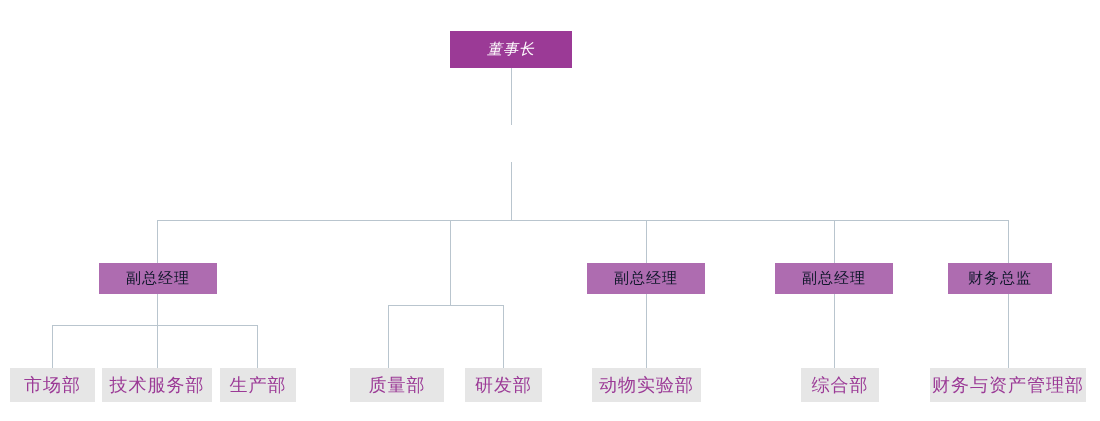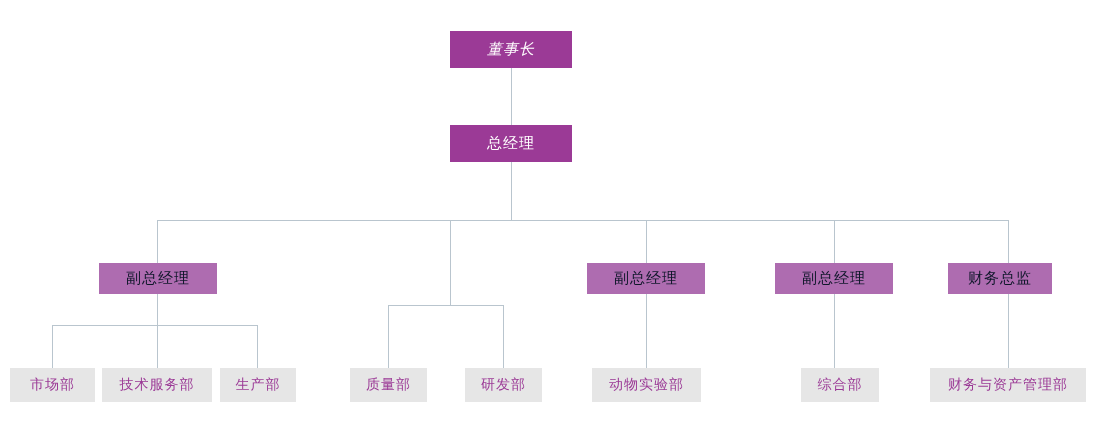--- a/index.html
+++ b/index.html
@@ -33,21 +33,21 @@
     font-size: 15px;
   }
   .node-vp {
     background: #AE6CB0;
     color: #0f172a;
     font-size: 15px;
   }
   .node-dept {
     background: #E6E6E6;
     color: #9B3A96;
-    font-size: 14px;
+    font-size: 18px;
   }
   .connector {
     position: absolute;
     background: #B9C5CE;
   }
   .connector-v {
     width: 1px;
   }
   .connector-h {
     height: 1px;
@@ -57,23 +57,20 @@
 <body>
 
 <div id="org-chart">
 
   <div class="node node-exec" style="left:450px; top:31px; width:122px; height:37px;font-style:italic;">
     <span>董事长</span>
   </div>
 
   <div class="connector connector-v" style="left:511px; top:68px; height:57px;"></div>
 
-  <div class="node node-exec" style="left:450px; top:125px; width:122px; height:37px;">
-    <span>总经理</span>
-  </div>
 
   <div class="connector connector-v" style="left:511px; top:162px; height:58px;"></div>
 
   <div class="connector connector-h" style="left:157px; top:220px; width:852px;"></div>
 
   <div class="connector connector-v" style="left:157px; top:220px; height:43px;"></div>
   <div class="connector connector-v" style="left:450px; top:220px; height:85px;"></div>
   <div class="connector connector-v" style="left:646px; top:220px; height:43px;"></div>
   <div class="connector connector-v" style="left:834px; top:220px; height:43px;"></div>
   <div class="connector connector-v" style="left:1008px; top:220px; height:43px;"></div>
@@ -115,21 +112,21 @@
   </div>
 
   <div class="node node-dept" style="left:102px; top:368px; width:110px; height:34px;">
     <span>技术服务部</span>
   </div>
 
   <div class="node node-dept" style="left:220px; top:368px; width:76px; height:34px;">
     <span>生产部</span>
   </div>
 
-  <div class="node node-dept" style="left:350px; top:368px; width:77px; height:34px;">
+  <div class="node node-dept" style="left:350px; top:368px; width:94px; height:34px;">
     <span>质量部</span>
   </div>
 
   <div class="node node-dept" style="left:592px; top:368px; width:109px; height:34px;">
     <span>动物实验部</span>
   </div>
 
   <div class="node node-dept" style="left:465px; top:368px; width:77px; height:34px;">
     <span>研发部</span>
   </div>

